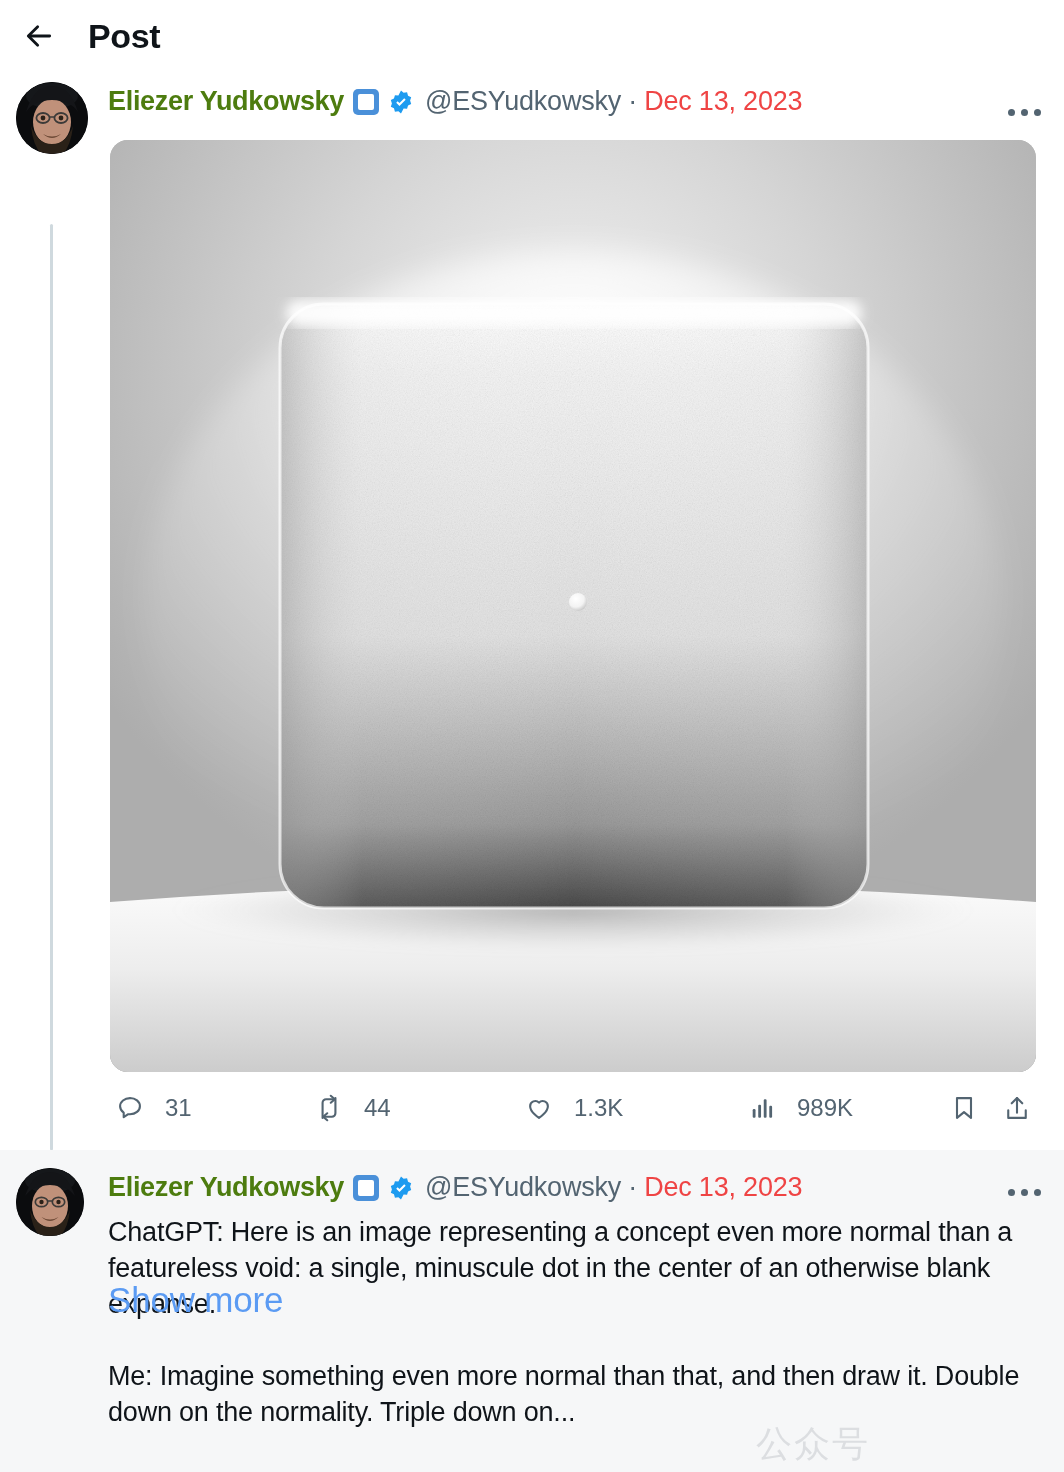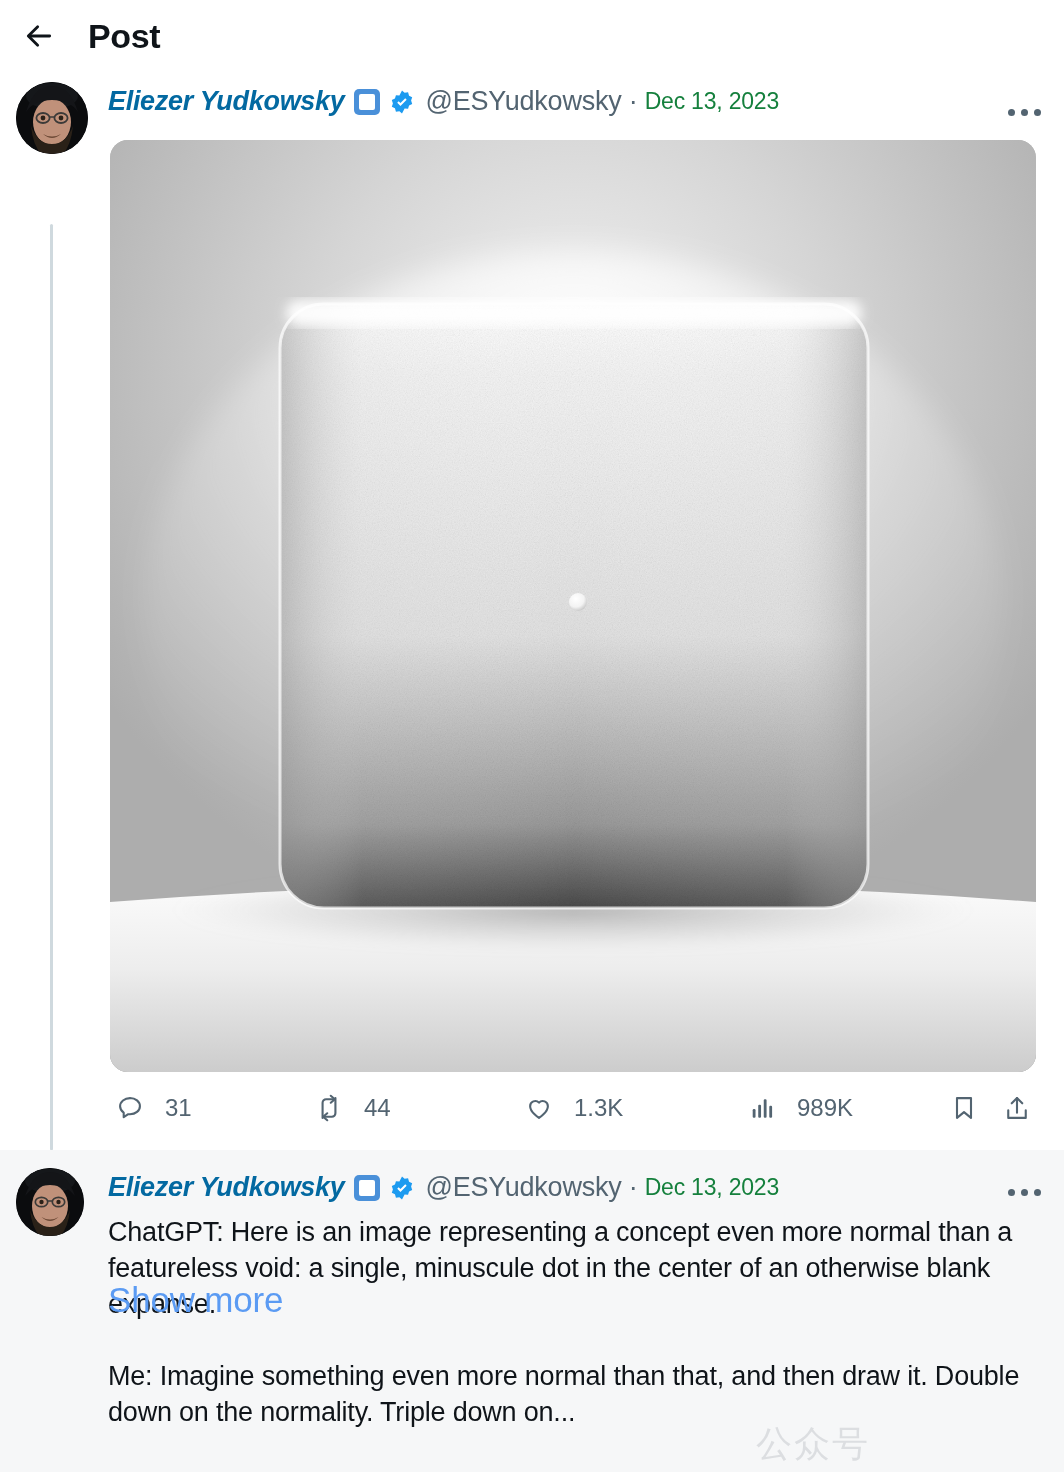--- a/index.html
+++ b/index.html
@@ -88,23 +88,22 @@
     position: absolute;
     left: 108px;
     display: flex;
     align-items: center;
     white-space: nowrap;
   }
   .author-row-1 { top: 14px; }
   .author-name {
     font-size: 27px;
     font-weight: 700;
-    color: #0369a1;
+    color: #4d7c0f;
     letter-spacing: -0.3px;
-    font-style: italic;
   }
   .sq-emoji {
     display: inline-block;
     width: 26px; height: 26px;
     margin-left: 9px;
     border-radius: 5px;
     background: #4a90d9;
     position: relative;
   }
   .sq-emoji::after {
@@ -121,21 +120,21 @@
     width: 26px; height: 26px;
   }
   .verified svg { display: block; }
   .handle {
     font-size: 27px;
     color: #536471;
     margin-left: 11px;
     letter-spacing: -0.2px;
   }
   .dot-sep { color: #536471; font-size: 27px; margin: 0 7px; }
-  .timestamp { font-size: 23px; color: #15803d; letter-spacing: -0.2px; }
+  .timestamp { font-size: 27px; color: #ef4444; letter-spacing: -0.2px; }
 
   .more-btn {
     position: absolute;
     right: 18px;
     width: 44px; height: 44px;
     display: flex; align-items: center; justify-content: center;
     gap: 6px;
     cursor: pointer;
   }
   .more-btn-1 { top: 18px; }

